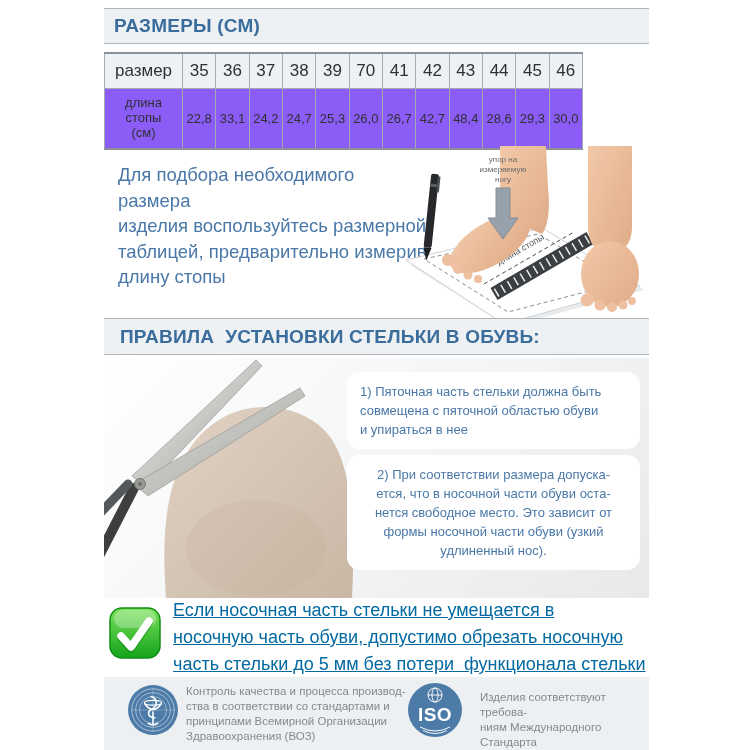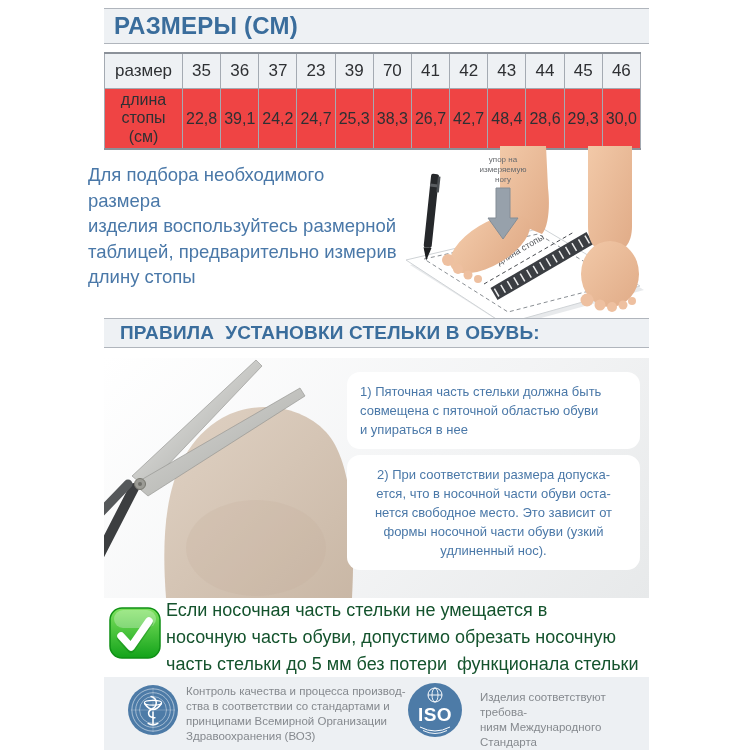--- a/index.html
+++ b/index.html
@@ -6,55 +6,55 @@
   .page{
     position:relative;width:750px;height:750px;background:#ffffff;
     font-family:"Liberation Sans",sans-serif;overflow:hidden;
   }
   .band{
     position:absolute;left:104px;width:545px;box-sizing:border-box;
     background:#eef1f4;border-top:1px solid #b0b5bc;border-bottom:1px solid #b0b5bc;
     display:flex;align-items:center;padding-left:10px;
     color:#3a6d9c;font-weight:bold;letter-spacing:.2px;
   }
-  .band1{top:8px;height:36px;font-size:24px;}
-  .band2{top:318px;height:30px;font-size:19px;padding-left:16px;}
+  .band1{top:8px;height:36px;font-size:19px;}
+  .band2{top:318px;height:37px;font-size:19px;padding-left:16px;}
   table.size-table{
-    position:absolute;left:104px;top:52px;width:537px;border-collapse:collapse;table-layout:fixed;
+    position:absolute;left:104px;top:52px;width:479px;border-collapse:collapse;table-layout:fixed;
     border-top:2px solid #8b9199;border-bottom:2px solid #8b9199;color:#2e3033;
   }
   table.size-table td,table.size-table th{
     border-left:1px solid #a4aab2;border-right:1px solid #a4aab2;
     font-weight:normal;text-align:center;padding:0;
   }
   tr.size-row td,tr.size-row th{background:#eef1f4;height:34px;font-size:17px;border-bottom:1px solid #a4aab2;}
-  tr.length-row td,tr.length-row th{background:#ef4444;height:59px;font-size:16px;}
+  tr.length-row td,tr.length-row th{background:#8b5cf6;height:59px;font-size:13px;}
   th.rowlabel{width:77px;text-align:left;padding-left:8px;font-size:13.5px;line-height:1.15;white-space:pre-wrap;}
   .pre{white-space:pre-wrap;}
   .intro{
-    position:absolute;left:88px;top:162px;width:310px;
+    position:absolute;left:118px;top:162px;width:310px;
     font-size:18.5px;line-height:1.38;color:#4a78a8;
   }
   .foot-illu{position:absolute;left:392px;top:146px;width:264px;height:172px;}
   .rules-visual{
     position:absolute;left:104px;top:358px;width:545px;height:240px;
     background:linear-gradient(135deg,#ffffff 0%,#f3f4f5 55%,#e7e9ea 100%);
   }
   .scissors-illu{position:absolute;left:0;top:0;width:320px;height:240px;}
   .rule-box{
     position:absolute;left:347px;width:293px;box-sizing:border-box;
     background:#ffffff;border-radius:13px;padding:10px 13px;
     color:#4a78a8;font-size:13px;line-height:19px;
   }
   .rule-box1{top:372px;}
   .rule-box2{top:455px;text-align:center;}
   .check-wrap{position:absolute;left:108px;top:606px;width:54px;height:54px;}
   .note-text{
-    position:absolute;left:166px;top:597px;width:492px;
-    font-size:18px;line-height:27px;color:#14532d;
+    position:absolute;left:173px;top:597px;width:492px;
+    font-size:18px;line-height:27px;color:#0369a1;text-decoration:underline;
   }
   .footer{
     position:absolute;left:104px;top:677px;width:545px;height:73px;background:#edf0f3;
   }
   .who-logo{position:absolute;left:24px;top:8px;width:50px;height:50px;}
   .who-text{position:absolute;left:82px;top:7px;font-size:11.5px;line-height:15px;color:#85898e;}
   .iso-logo{position:absolute;left:304px;top:6px;width:54px;height:54px;}
   .iso-text{position:absolute;left:376px;top:13px;font-size:11.5px;line-height:15px;color:#85898e;}
 </style>
 </head>
@@ -66,40 +66,40 @@
     <span>РАЗМЕРЫ (СМ)</span>
   </div>
 
   <table class="size-table">
     <tbody>
         <tr class="size-row">
       <th class="rowlabel">размер</th>
       <td>35</td>
       <td>36</td>
       <td>37</td>
-      <td>23</td>
+      <td>38</td>
       <td>39</td>
       <td>70</td>
       <td>41</td>
       <td>42</td>
       <td>43</td>
       <td>44</td>
       <td>45</td>
       <td>46</td>
     </tr>
     <tr class="length-row">
       <th class="rowlabel">длина
 стопы
 (см)</th>
       <td>22,8</td>
-      <td>39,1</td>
+      <td>33,1</td>
       <td>24,2</td>
       <td>24,7</td>
       <td>25,3</td>
-      <td>38,3</td>
+      <td>26,0</td>
       <td>26,7</td>
       <td>42,7</td>
       <td>48,4</td>
       <td>28,6</td>
       <td>29,3</td>
       <td>30,0</td>
     </tr>
   </tbody>
     </table>
 

